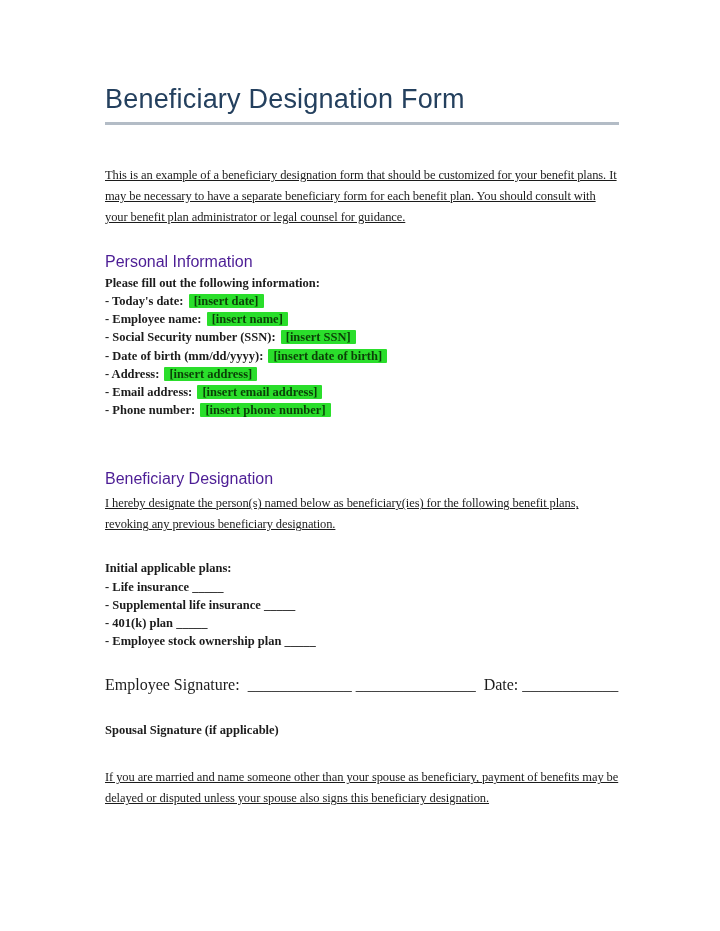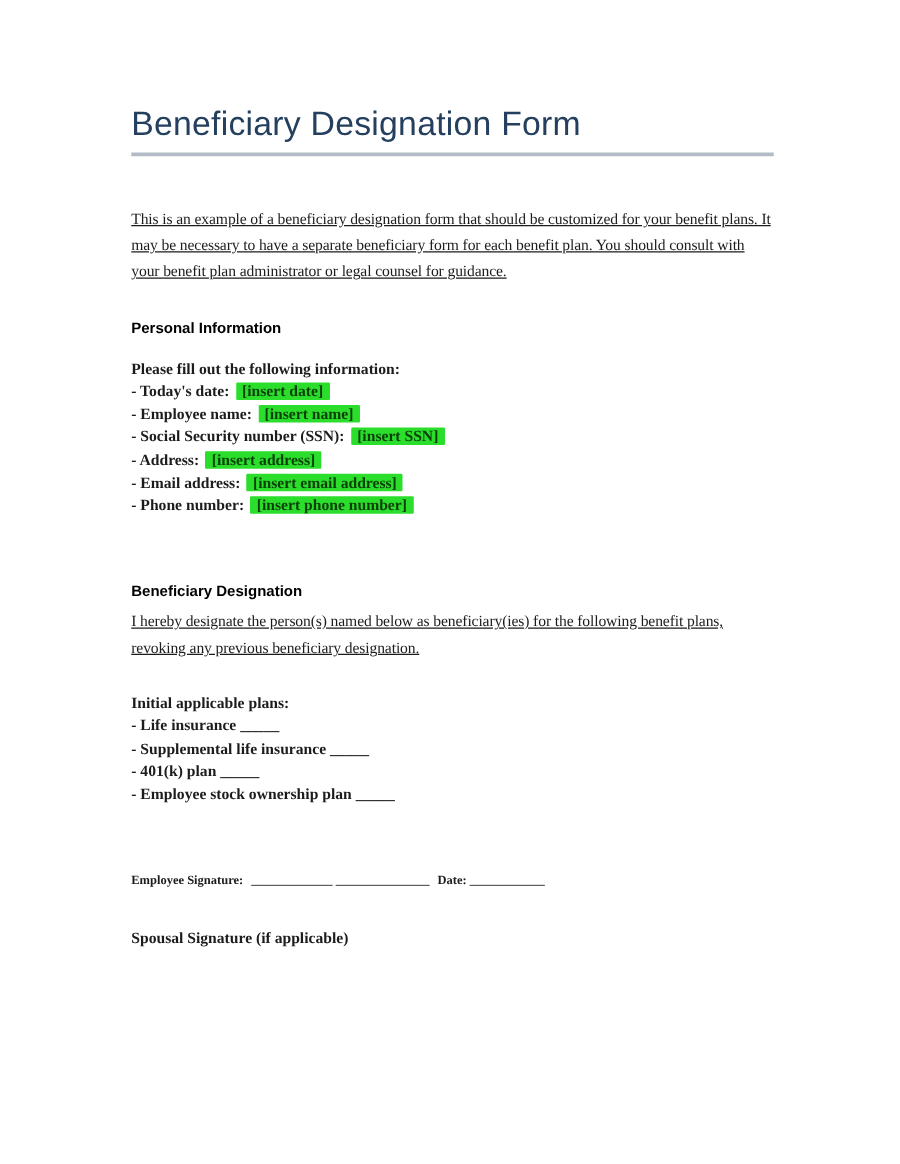--- a/index.html
+++ b/index.html
@@ -30,29 +30,29 @@
   }
   .para {
     font-size: 12.5px;
     line-height: 21px;
     letter-spacing: -0.1px;
     text-decoration: underline;
   }
   .intro { margin-top: 40px; }
   .section-heading {
     font-family: "Liberation Sans", "DejaVu Sans", sans-serif;
-    font-size: 12px;
+    font-size: 16px;
     line-height: 20px;
-    font-weight: 700;
-    color: #000000;
+    font-weight: 400;
+    color: #4c1d95;
   }
   .heading-personal { margin-top: 24px; }
   .heading-beneficiary { margin-top: 50px; }
   .instruction {
-    margin-top: 14px;
+    margin-top: 2px;
     font-size: 12.5px;
     line-height: 18px;
     font-weight: 600;
   }
   .field-line, .plan-line {
     font-size: 12.5px;
     line-height: 18.2px;
     font-weight: 600;
   }
   .hl {
@@ -64,24 +64,24 @@
     border-radius: 1px;
   }
   .bd-body { margin-top: 4px; }
   .plans-label {
     margin-top: 24px;
     font-size: 12.5px;
     line-height: 18.2px;
     font-weight: 600;
   }
   .signature-line {
-    margin-top: 52px;
-    font-size: 10px;
+    margin-top: 26px;
+    font-size: 16px;
     line-height: 18px;
-    font-weight: 700;
+    font-weight: 400;
   }
   .spousal-line {
     margin-top: 27px;
     font-size: 12.5px;
     line-height: 18px;
     font-weight: 600;
   }
   .notice { margin-top: 28px; }
   .sig-gap { margin-left: 4px; }
   .footer {
@@ -116,20 +116,24 @@
     </div>
     <div class="field-line">
       <span>- Employee name:</span>
       <span class="hl">[insert name]</span>
     </div>
     <div class="field-line">
       <span>- Social Security number (SSN):</span>
       <span class="hl">[insert SSN]</span>
     </div>
     <div class="field-line">
+      <span>- Date of birth (mm/dd/yyyy):</span>
+      <span class="hl">[insert date of birth]</span>
+    </div>
+    <div class="field-line">
       <span>- Address:</span>
       <span class="hl">[insert address]</span>
     </div>
     <div class="field-line">
       <span>- Email address:</span>
       <span class="hl">[insert email address]</span>
     </div>
     <div class="field-line">
       <span>- Phone number:</span>
       <span class="hl">[insert phone number]</span>
@@ -158,20 +162,21 @@
 
     <div class="signature-line">
       <span>Employee Signature:</span>
       <span class="sig-gap">_____________ _______________</span>
       <span class="sig-gap">Date:</span>
       <span>____________</span>
     </div>
 
     <div class="spousal-line">Spousal Signature (if applicable)</div>
 
+    <div class="para notice">If you are married and name someone other than your spouse as beneficiary, payment of benefits may be delayed or disputed unless your spouse also signs this beneficiary designation.</div>
   </div>
 
   <div class="footer">
     <span class="footer-brand">dexform.com</span>
     <span class="footer-sep">-</span>
     <span class="footer-tagline">free document templates</span>
   </div>
 </div>
 
 </body></html>

